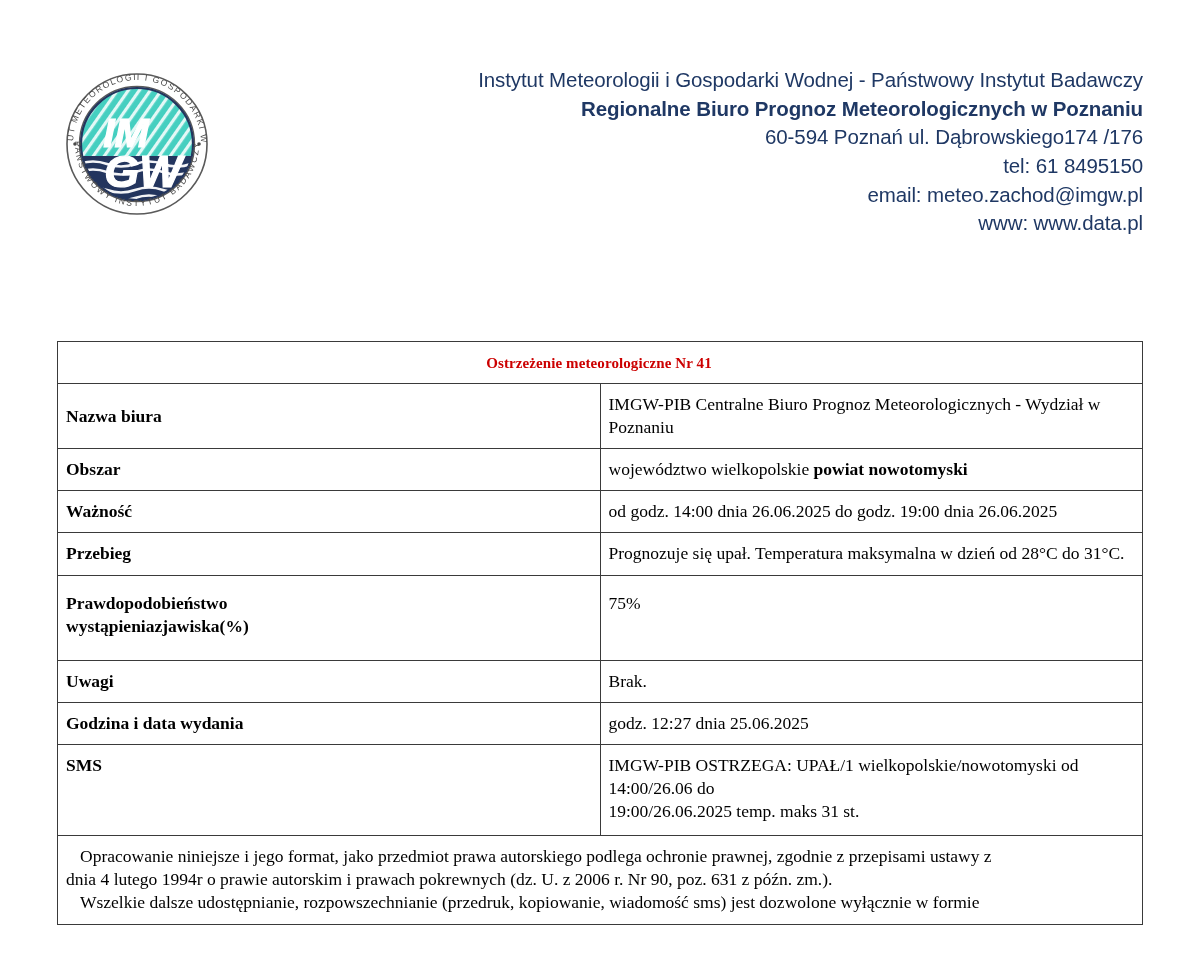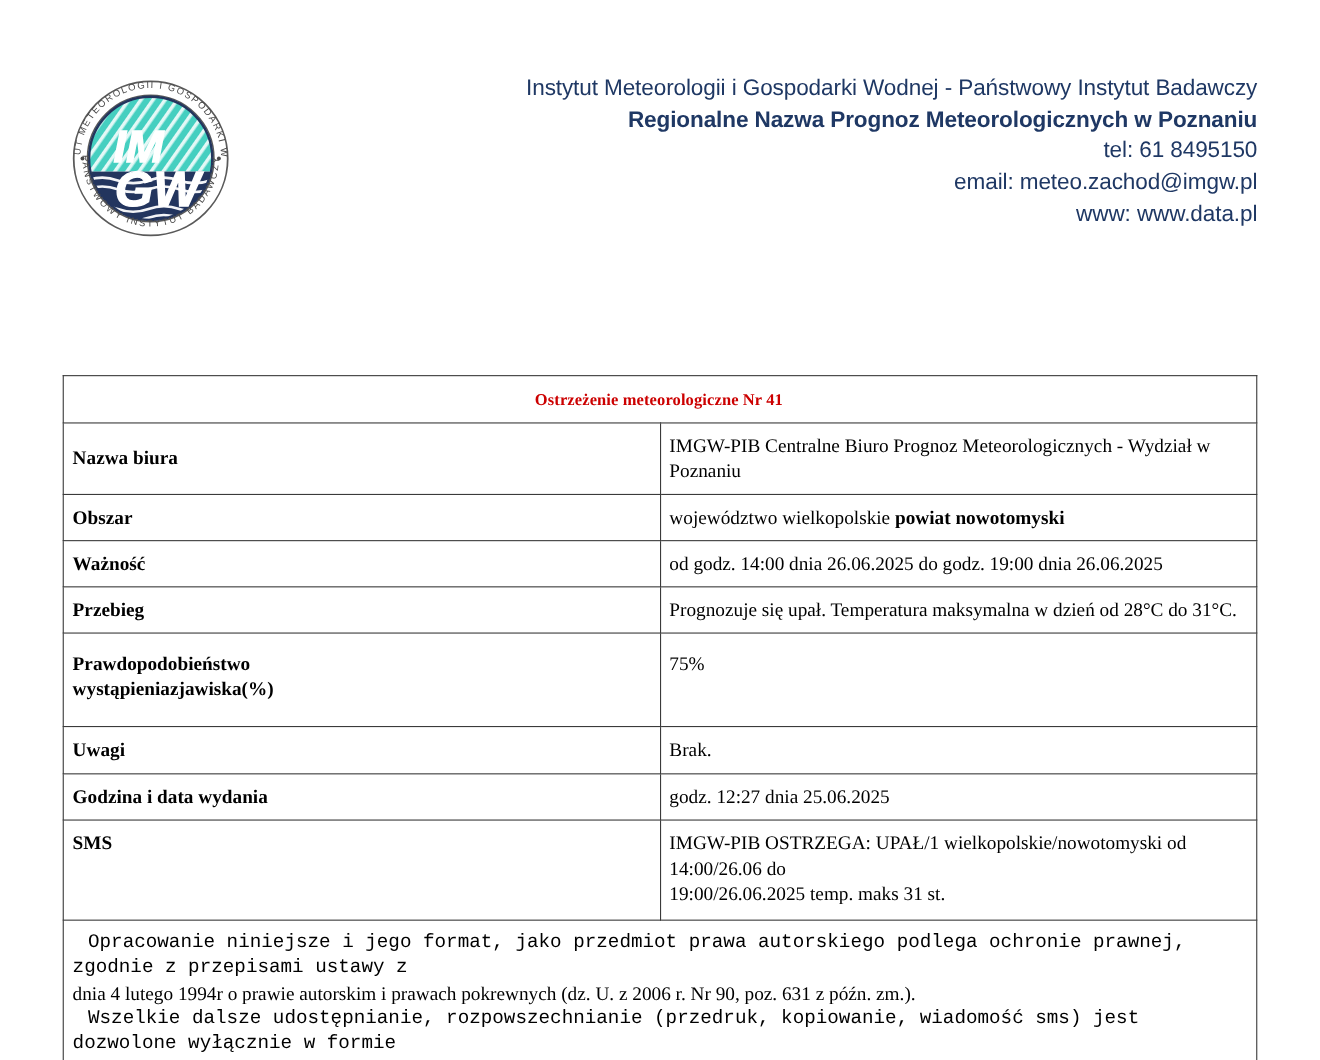--- a/index.html
+++ b/index.html
@@ -108,21 +108,20 @@
   .footer-cell {
     padding: 10px 12px 12px 12px;
     font-size: 17.5px;
     line-height: 1.42;
   }
   .footer-cell p {
     margin: 0;
   }
   .footer-cell p.indent {
     text-indent: 14px;
-    font-family: Liberation Mono, monospace;
   }
 </style>
 </head>
 <body>
 
 <div class="header">
 
   <div class="logo-wrap">
     <svg width="160" height="160" viewBox="0 0 160 160">
       <defs>
@@ -161,21 +160,22 @@
       <text font-family="Liberation Sans, sans-serif" font-size="8.6" fill="#4a4a4a" letter-spacing="1.8">
         <textPath href="#ringbot" startOffset="50%" text-anchor="middle">PAŃSTWOWY INSTYTUT BADAWCZY</textPath>
       </text>
       <circle cx="18" cy="80" r="1.8" fill="#4a4a4a"></circle>
       <circle cx="142" cy="80" r="1.8" fill="#4a4a4a"></circle>
     </svg>
   </div>
 
   <div class="org-block">
     <div class="org-line">Instytut Meteorologii i Gospodarki Wodnej - Państwowy Instytut Badawczy</div>
-    <div class="org-line bold">Regionalne Nazwa Prognoz Meteorologicznych w Poznaniu</div>
+    <div class="org-line bold">Regionalne Biuro Prognoz Meteorologicznych w Poznaniu</div>
+    <div class="org-line">60-594 Poznań ul. Dąbrowskiego174 /176</div>
     <div class="org-line">tel: 61 8495150</div>
     <div class="org-line">email: meteo.zachod@imgw.pl</div>
     <div class="org-line">www: www.data.pl</div>
   </div>
 </div>
 
 <table class="doc-table">
   <tbody>
     <tr>
       <td class="title-cell" colspan="2">

